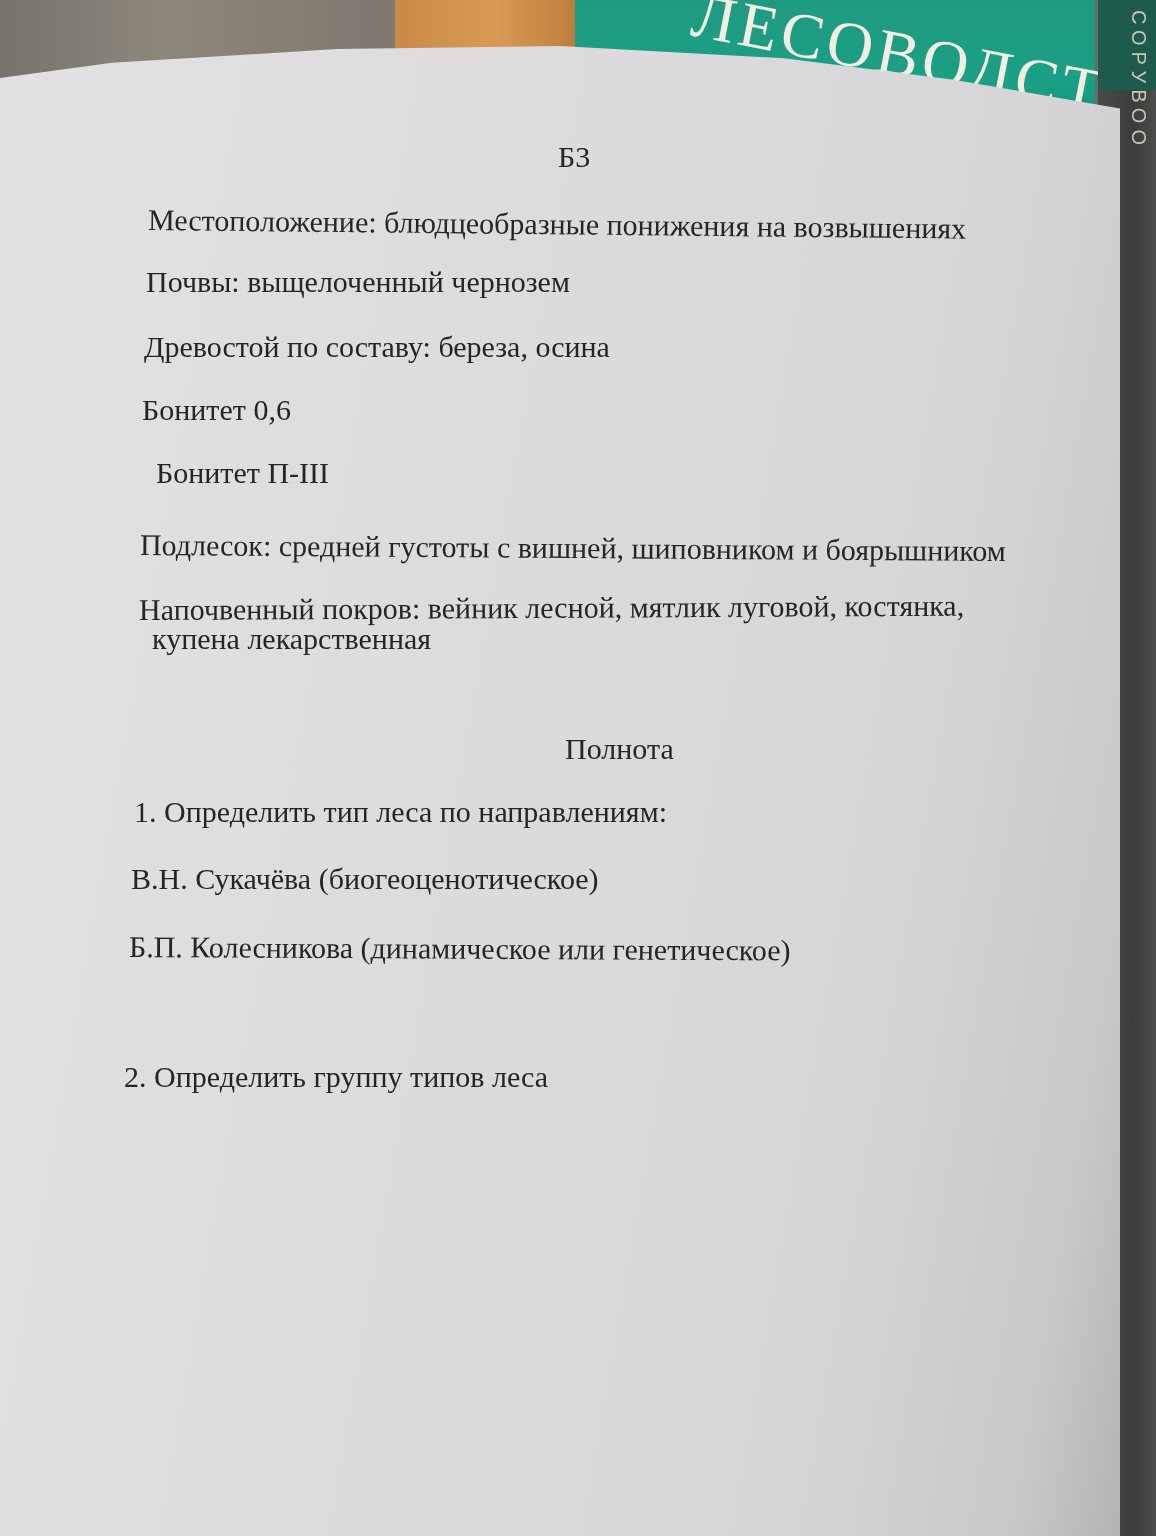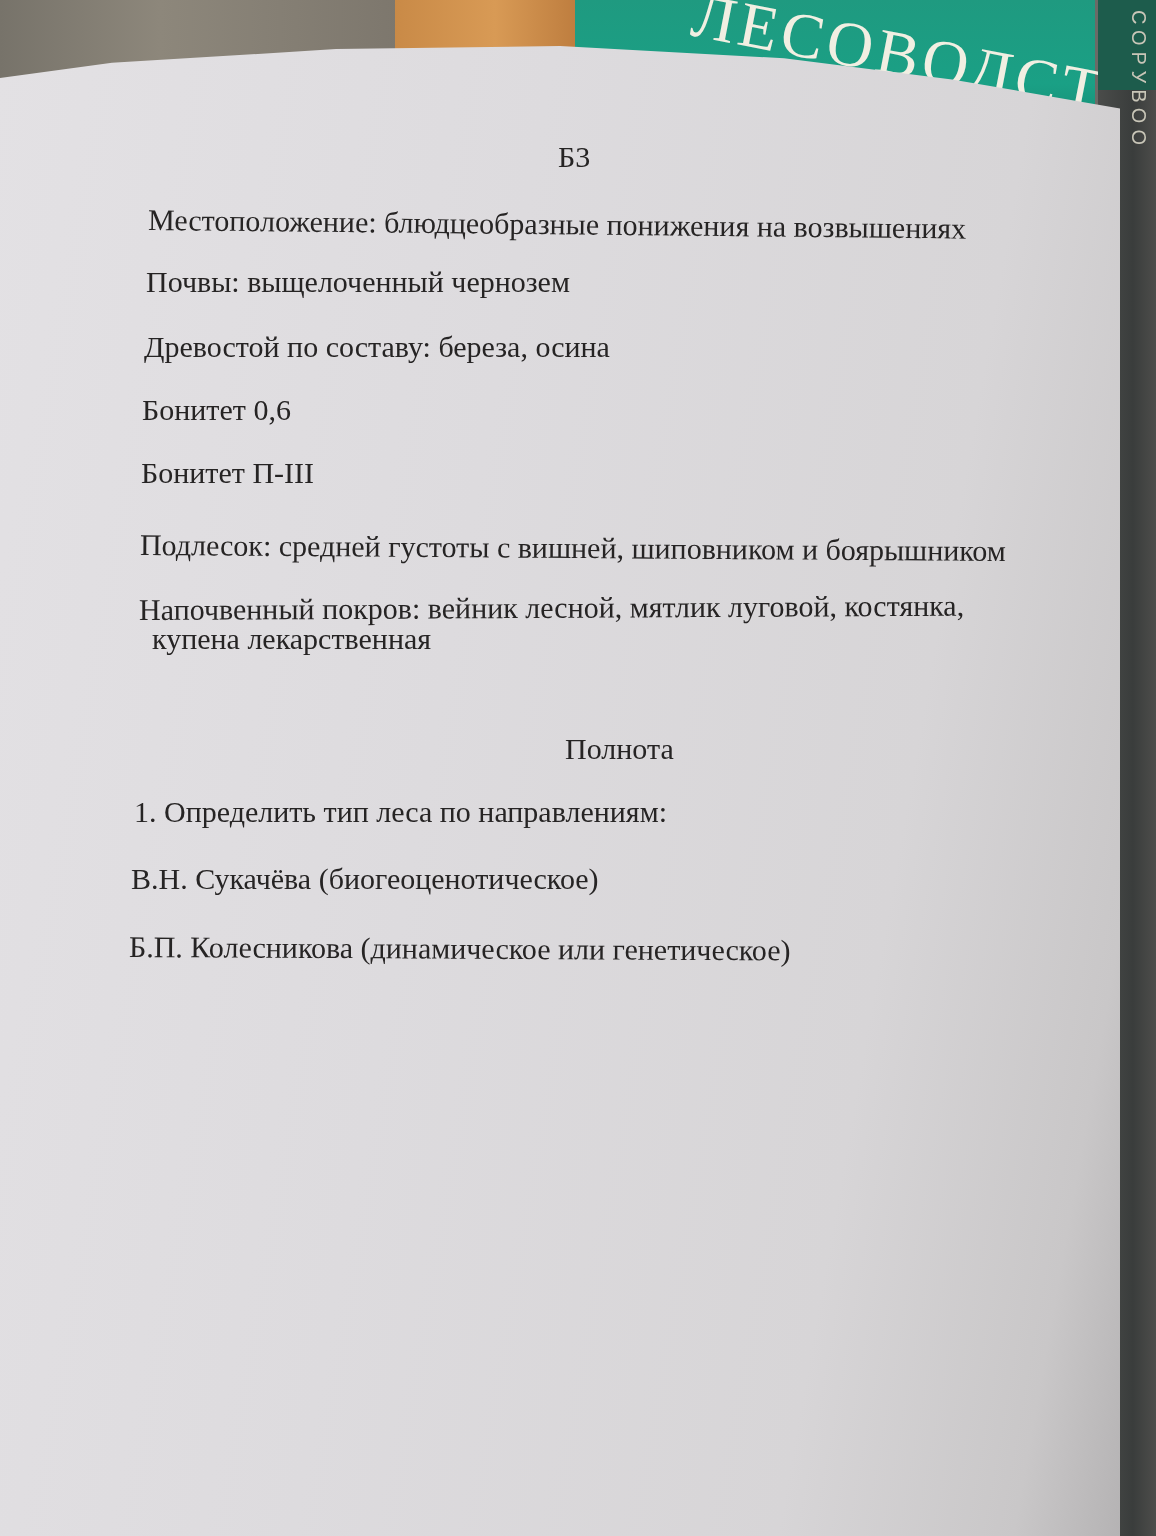--- a/index.html
+++ b/index.html
@@ -80,34 +80,35 @@
   <div class="line" style="left:144px; top:330px;">
     <span>Древостой по составу:</span>
     <span>береза, осина</span>
   </div>
 
   <div class="line" style="left:142px; top:393px;">
     <span>Бонитет</span>
     <span>0,6</span>
   </div>
 
-  <div class="line" style="left:141px; top:456px;">
+  <div class="line" style="left:156px; top:456px;">
     <span>Бонитет</span>
     <span>П-III</span>
   </div>
 
   <div class="line" style="left:140px; top:528px; transform: rotate(0.4deg);">
     <span>Подлесок:</span>
     <span>средней густоты с вишней, шиповником и боярышником</span>
   </div>
 
   <div class="line" style="left:139px; top:593px; transform: rotate(-0.3deg);">
     <span>Напочвенный покров:</span>
     <span>вейник лесной, мятлик луговой, костянка,</span>
   </div>
   <div class="line" style="left:152px; top:622px;">купена лекарственная</div>
 
   <div class="line" style="left:565px; top:732px;">Полнота</div>
 
   <div class="line" style="left:134px; top:795px;">1. Определить тип леса по направлениям:</div>
   <div class="line" style="left:131px; top:862px;">В.Н. Сукачёва (биогеоценотическое)</div>
   <div class="line" style="left:129px; top:930px; transform: rotate(0.3deg);">Б.П. Колесникова (динамическое или генетическое)</div>
+  <div class="line" style="left:124px; top:1060px;">2. Определить группу типов леса</div>
 </div>
 
 </body></html>

